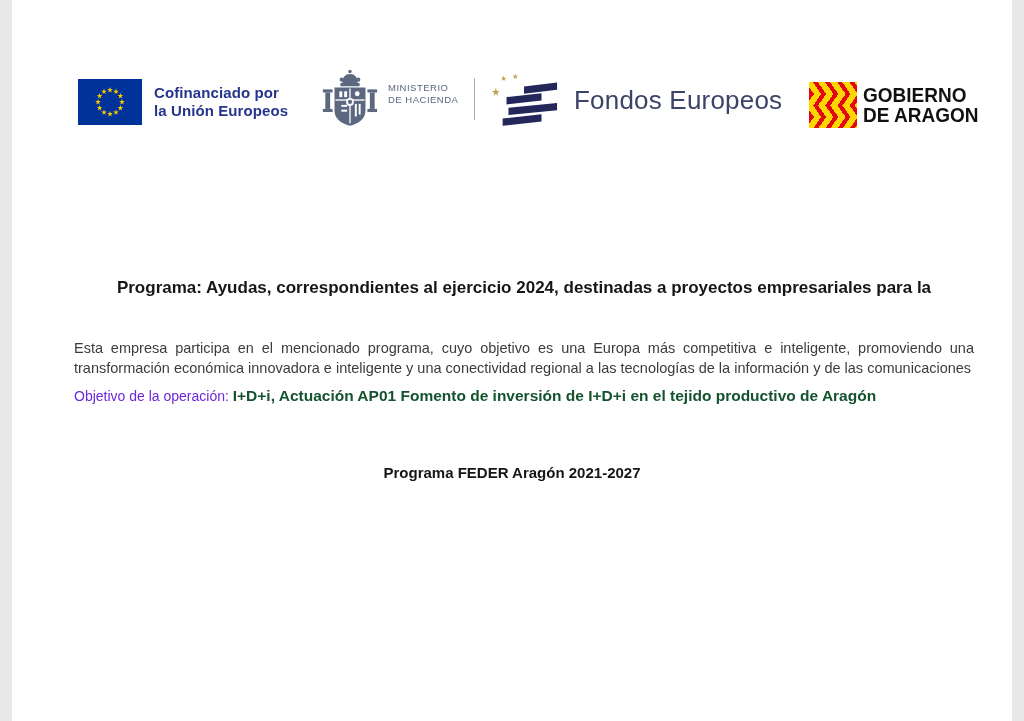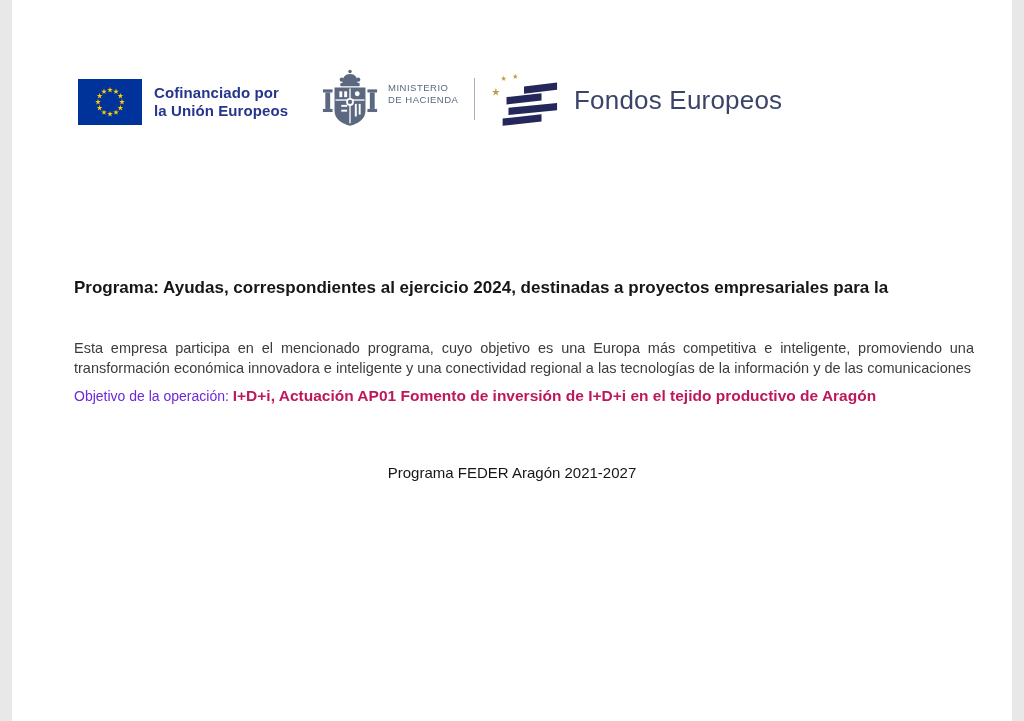--- a/index.html
+++ b/index.html
@@ -40,35 +40,35 @@
   .aragon-row:nth-child(even) { background:repeating-linear-gradient(125deg,#E30613 0 4px,#FFD500 4px 10px); }
   .aragon-label {
     margin-left:6px; font-weight:bold; font-size:20px; line-height:20px;
     color:#111111; transform:scaleX(0.95); transform-origin:left center;
     white-space:nowrap;
   }
 
   
   .doc-title {
     position:absolute; top:274px; left:62px; width:900px;
-    text-align:left; font-weight:bold; font-size:17px; line-height:28px;
+    text-align:center; font-weight:bold; font-size:17px; line-height:28px;
     color:#161616;
   }
   .doc-paragraph {
     position:absolute; top:339px; left:62px; width:900px;
     font-size:14.5px; line-height:19.5px; text-align:justify; color:#3c3c3c;
   }
   .doc-objective {
     position:absolute; top:387px; left:62px; width:910px; white-space:nowrap;
   }
   .objective-label { font-size:14px; color:#6d28d9; }
-  .objective-value { font-weight:bold; font-size:15.5px; color:#be185d; }
+  .objective-value { font-weight:bold; font-size:15.5px; color:#14532d; }
   .doc-footer {
     position:absolute; top:464px; left:0; width:100%;
-    text-align:center; font-weight:normal; font-size:15px; color:#161616;
+    text-align:center; font-weight:bold; font-size:15px; color:#161616;
   }
 </style>
 </head>
 <body>
 
 <svg width="0" height="0" style="position:absolute" aria-hidden="true">
   <defs>
     <path id="star-shape" d="M0,-3 L0.68,-0.93 L2.85,-0.93 L1.09,0.36 L1.76,2.43 L0,1.15 L-1.76,2.43 L-1.09,0.36 L-2.85,-0.93 L-0.68,-0.93 Z"></path>
   </defs>
 </svg>
@@ -148,20 +148,32 @@
       <g fill="#232759">
         <path d="M35,15 L69,11 L69,18.5 L35,22.5 Z"></path>
         <path d="M17,26 L53,22 L53,29.5 L17,33.5 Z"></path>
         <path d="M19,37 L69,32 L69,39.5 L19,44.5 Z"></path>
         <path d="M13,48 L53,43.5 L53,51 L13,55.5 Z"></path>
       </g>
     </svg>
     <div class="fondos-label">Fondos Europeos</div>
   </div>
 
+  <div class="logo-group logo-aragon">
+    <div class="aragon-emblem">
+      <div class="aragon-row"></div>
+      <div class="aragon-row"></div>
+      <div class="aragon-row"></div>
+      <div class="aragon-row"></div>
+    </div>
+    <div class="aragon-label">
+      <div>GOBIERNO</div>
+      <div>DE ARAGON</div>
+    </div>
+  </div>
 
   <div class="doc-title">
     <div>Programa: Ayudas, correspondientes al ejercicio 2024, destinadas a proyectos empresariales para la</div>
   </div>
 
   <div class="doc-paragraph">Esta empresa participa en el mencionado programa, cuyo objetivo es una Europa más competitiva e inteligente, promoviendo una transformación económica innovadora e inteligente y una conectividad regional a las tecnologías de la información y de las comunicaciones</div>
 
   <div class="doc-objective">
     <span class="objective-label">Objetivo de la operación: </span><span class="objective-value">I+D+i, Actuación AP01 Fomento de inversión de I+D+i en el tejido productivo de Aragón</span>
   </div>

